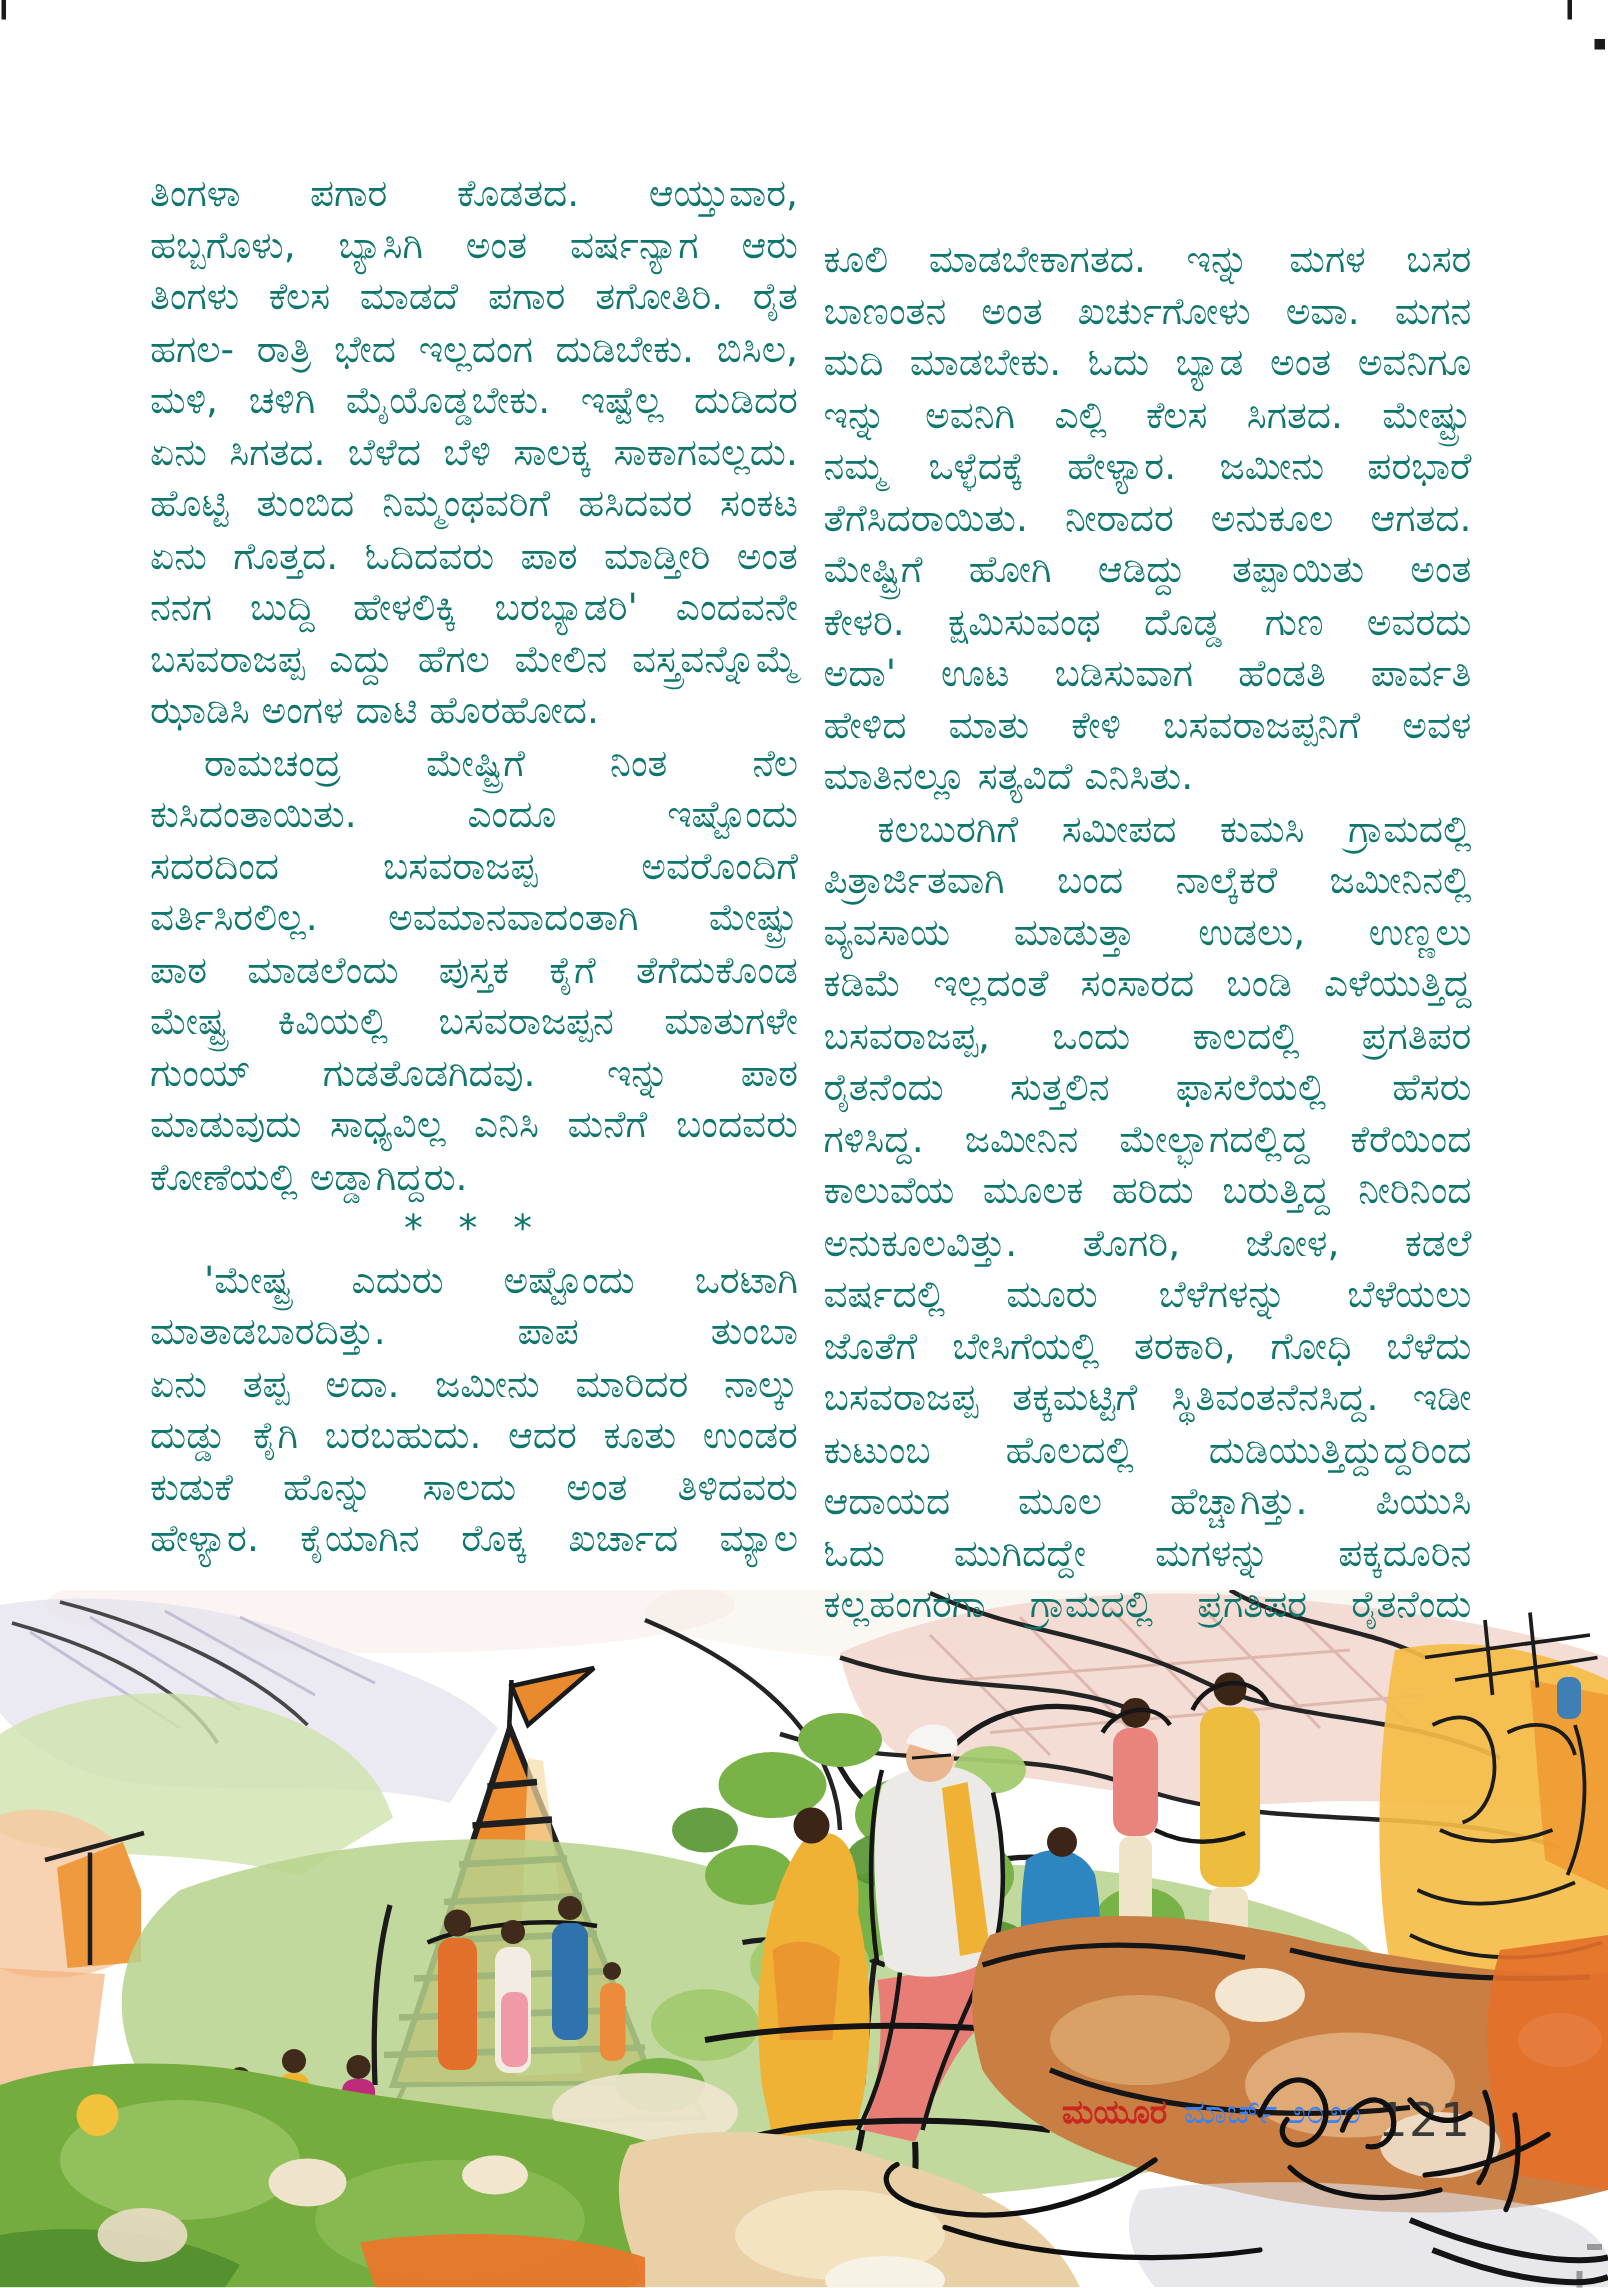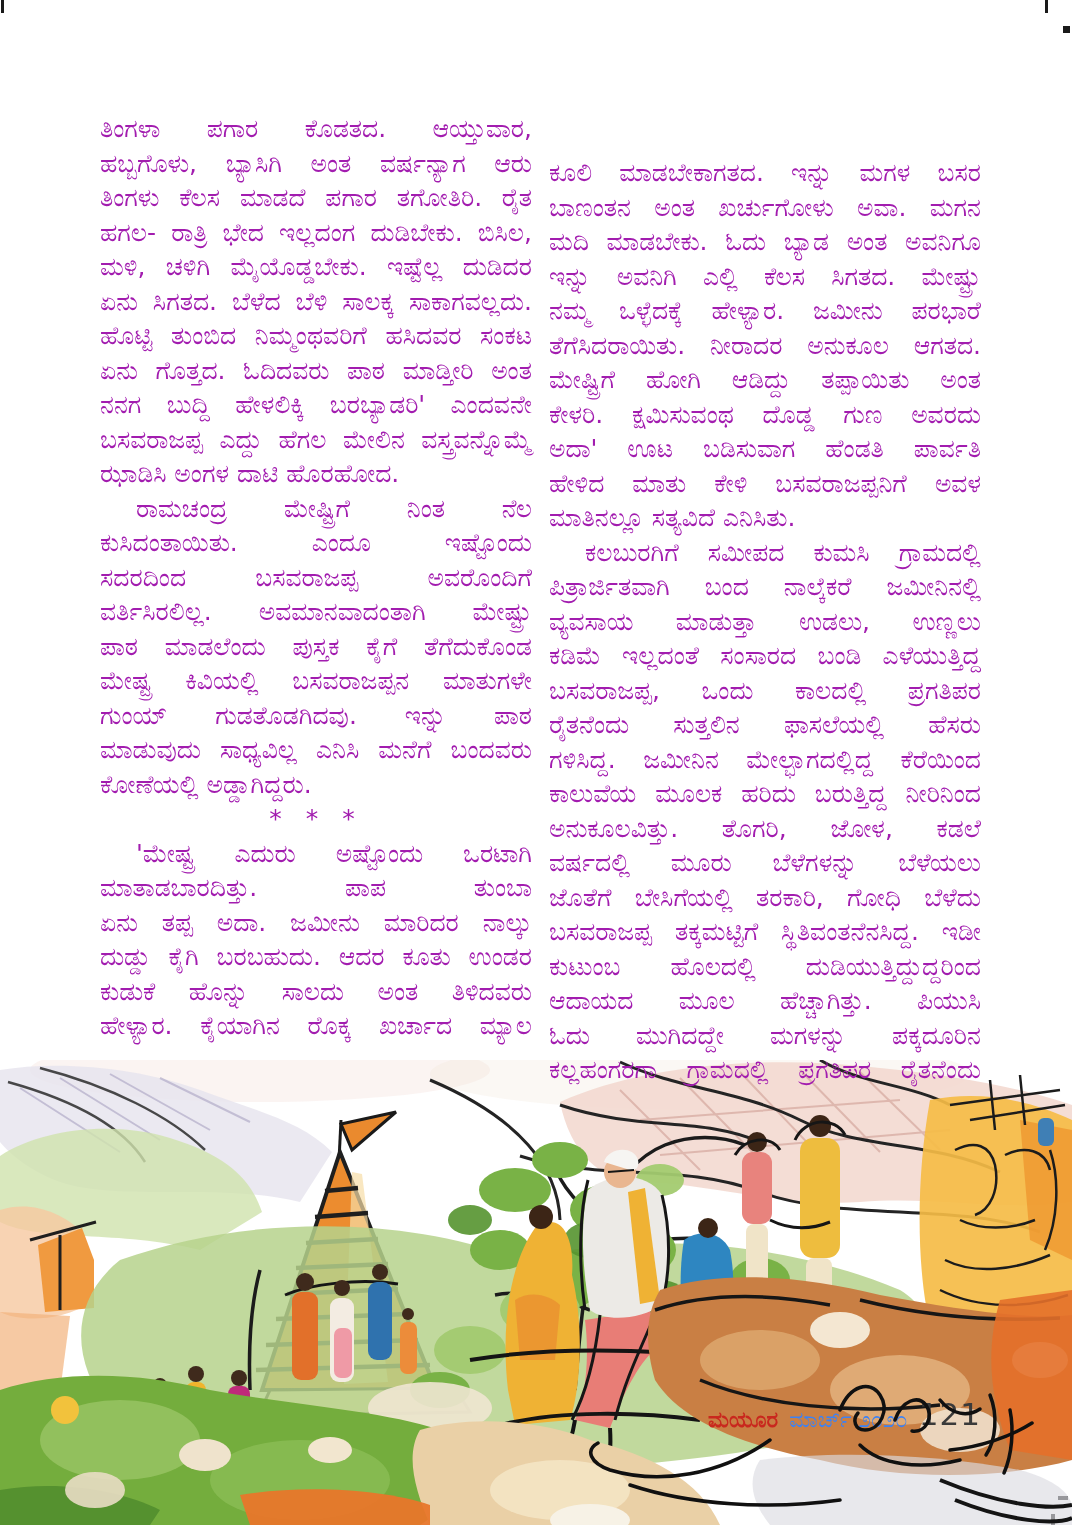--- a/index.html
+++ b/index.html
@@ -7,31 +7,31 @@
     width:1072px;height:1525px;position:relative;overflow:hidden;
     background:#ffffff;
     font-family:"DejaVu Sans","Liberation Sans",sans-serif;
   }
   .crop{position:absolute;background:#1a1a1a;}
   #article{position:absolute;top:112px;left:0;width:1072px;z-index:3;}
   .col{position:absolute;top:0;width:432px;}
   #col0{left:100px;}
   #col1{left:549px;margin-top:44px;}
   .line{
-    height:34.5px;line-height:34.5px;font-size:25px;color:#a21caf;
+    height:34.5px;line-height:34.5px;font-size:25px;color:#0f766e;
     white-space:nowrap;box-sizing:border-box;width:100%;
     font-family:"DejaVu Sans","Liberation Sans",sans-serif;
   }
   .line.just{display:flex;justify-content:space-between;}
   .line.indent{padding-left:36px;align-items:flex-end;}
   .line.center{text-align:center;letter-spacing:8px;}
   #illustration{position:absolute;left:0;top:1060px;z-index:1;}
   #footer{
     position:absolute;left:708px;top:1396px;z-index:5;
-    display:flex;align-items:flex-end;gap:11px;white-space:nowrap;
+    display:flex;align-items:flex-start;gap:11px;white-space:nowrap;
   }
   #footer .mag{font-weight:bold;font-size:22px;}
   #footer .issue{font-size:22px;color:#3b82f6;}
   #footer .pageno{font-size:31px;color:#3a3a3a;letter-spacing:1px;}
   #signature{position:absolute;left:540px;top:1355px;z-index:7;pointer-events:none;}
 </style>
 </head>
 <body>
 
 <div class="crop" style="left:1px;top:0;width:3px;height:13px;"></div>

